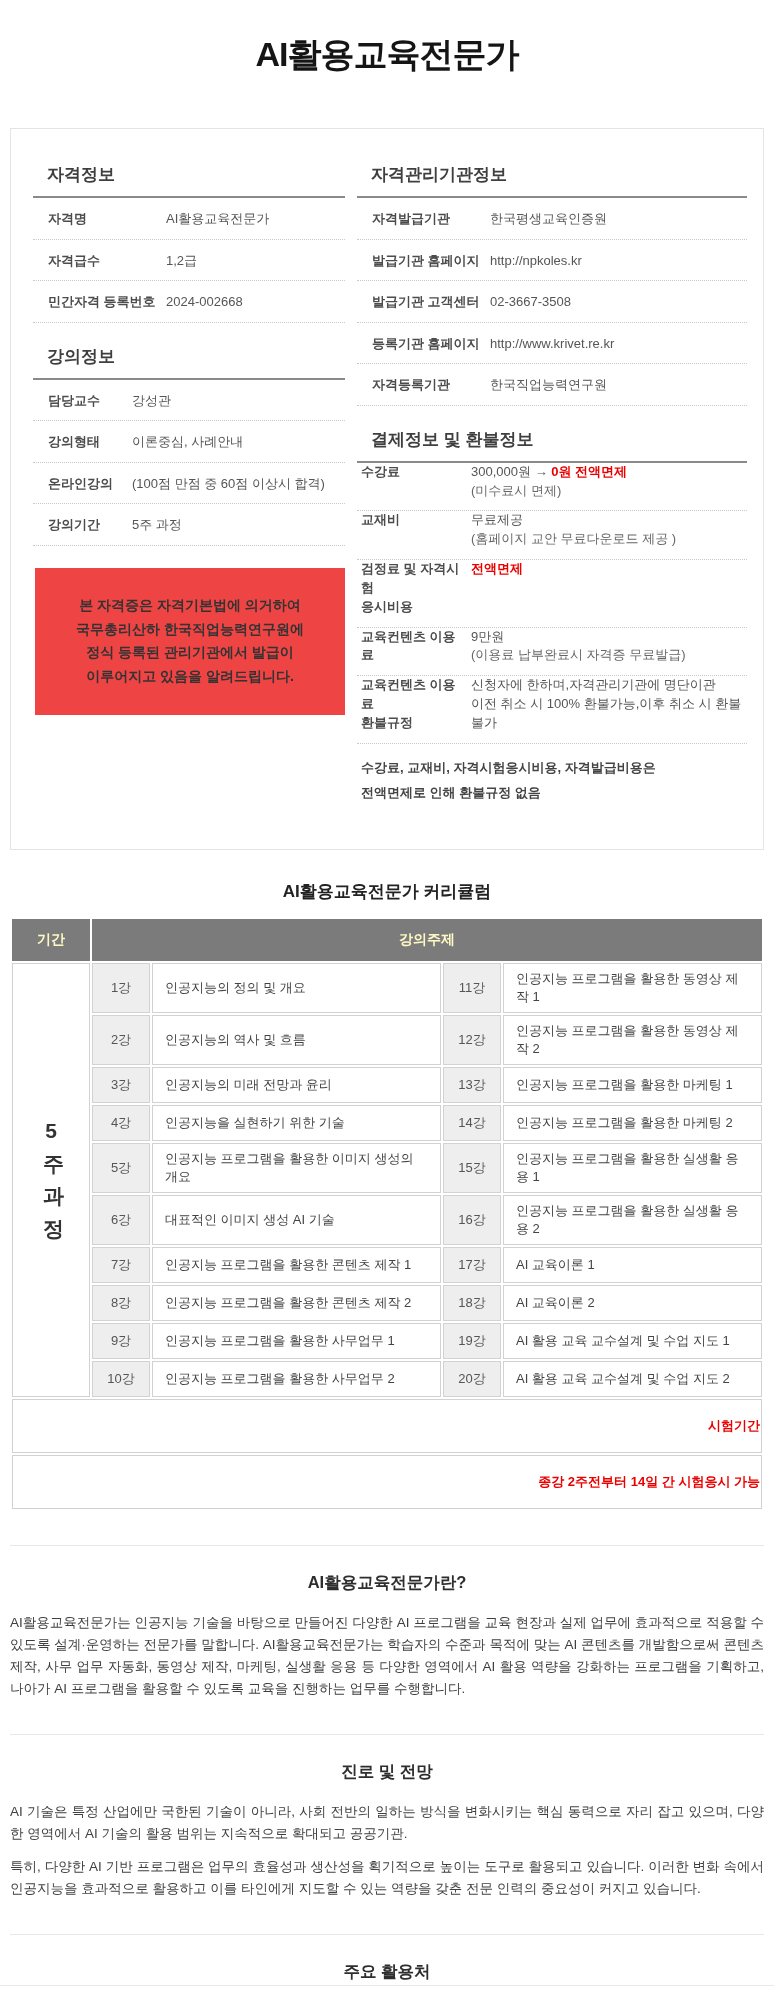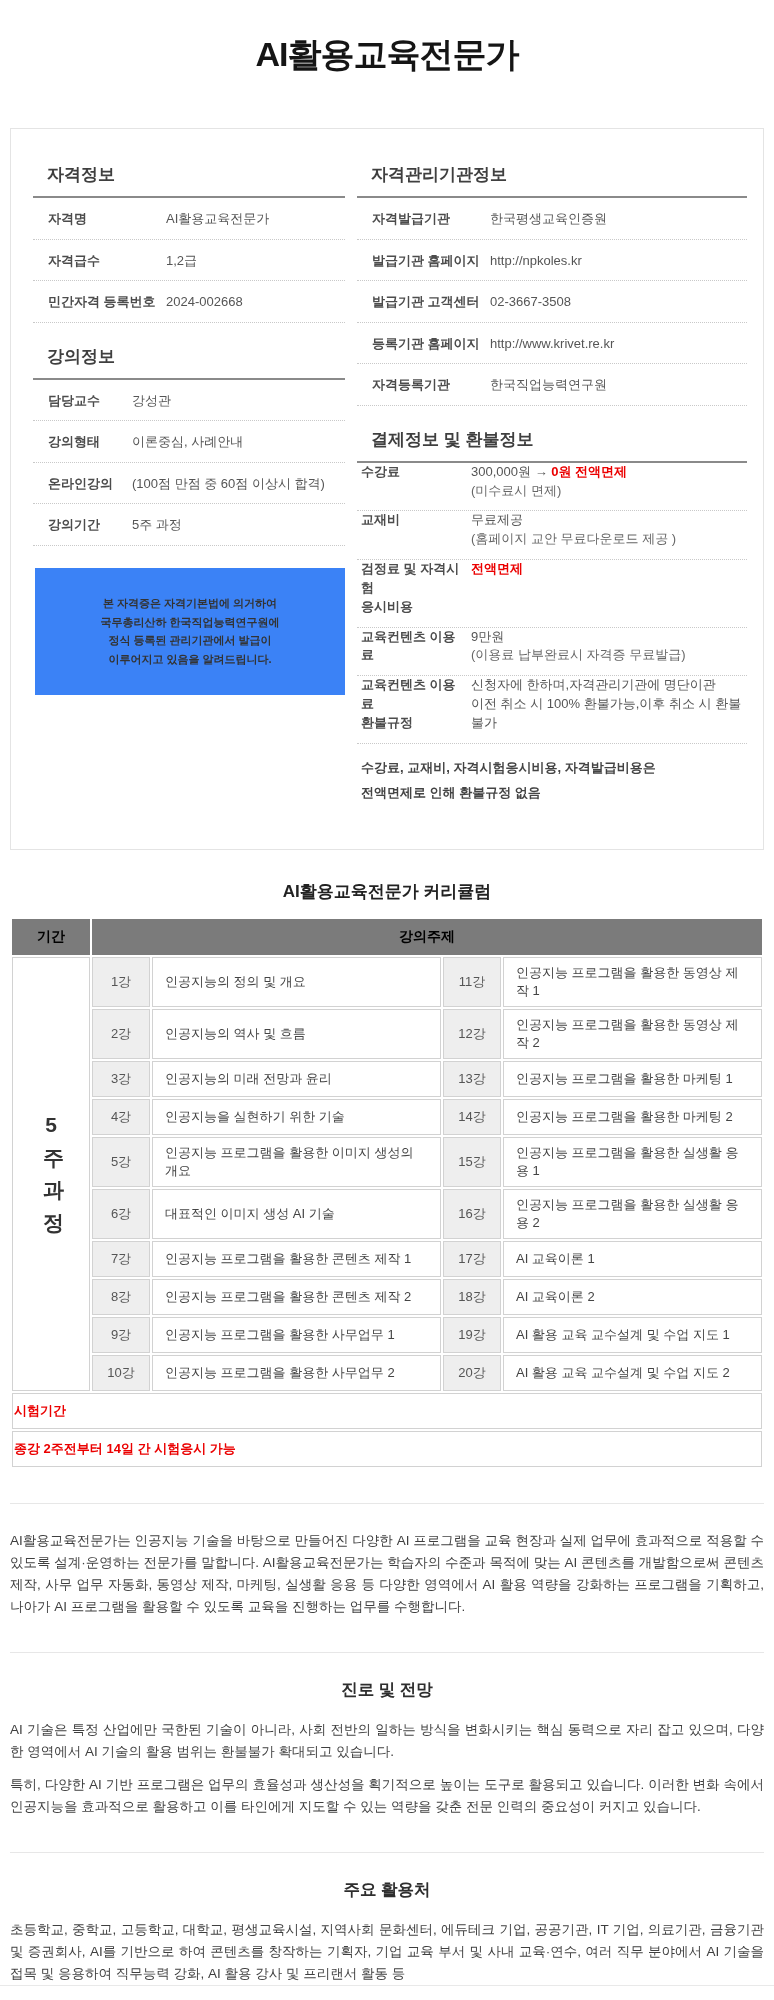--- a/index.html
+++ b/index.html
@@ -23,48 +23,48 @@
   .sec { margin-bottom:22px; }
   .sec-heading {
     margin:0; padding:0 0 10px 14px; font-size:17px; font-weight:700; color:#3f3f3f;
     border-bottom:2px solid #8a8a8a;
   }
   .info-row { display:flex; padding:12px 2px 11px 15px; border-bottom:1px dotted #c9c9c9; font-size:13px; line-height:1.35; }
   .info-label { font-weight:700; color:#4c4c4c; flex:0 0 118px; padding-right:6px; }
   .lect .info-label { flex-basis:84px; }
   .info-value { color:#555; }
   .notice-box {
-    margin:16px 0 0 2px; background:#3b82f6; padding:26px 18px;
-    text-align:center; font-size:11px; font-weight:700; color:#333; line-height:1.7;
+    margin:16px 0 0 2px; background:#ef4444; padding:26px 18px;
+    text-align:center; font-size:14px; font-weight:700; color:#333; line-height:1.7;
   }
   
   .pay-row { display:flex; padding:0 0 10px 4px; border-bottom:1px dotted #c9c9c9; font-size:13px; line-height:1.45; }
   .pay-label { font-weight:700; color:#4c4c4c; flex:0 0 110px; padding-right:6px; }
   .pay-value { color:#555; }
   .sub { color:#666; }
   .red { color:var(--accent-red,#eb0000); font-weight:700; }
   .pay-foot { padding:12px 0 4px 4px; font-size:13px; font-weight:700; color:#444; line-height:1.9; }
   
   .curr-title { margin:30px 0 14px; text-align:center; font-size:17px; font-weight:700; color:#222; }
   table.curriculum {
     width:754px; margin:0 10px; border-collapse:separate; border-spacing:2px;
     font-size:13px; color:#444;
   }
   table.curriculum th {
-    background:var(--table-header-bg,#7b7b7b); color:#000000; font-size:14px; font-weight:700;
-    height:36px; text-align:center;
+    background:var(--table-header-bg,#7b7b7b); color:#fef9c3; font-size:14px; font-weight:700;
+    height:42px; text-align:center;
   }
   col.c-period { width:78px; } col.c-num { width:58px; }
   td { border:1px solid #d2d2d2; background:#fff; }
   td.num-cell { background:#eeeeee; text-align:center; color:#555; height:36px; }
   td.topic-cell { padding:6px 12px; }
   td.period-cell { background:#fff; vertical-align:middle; }
   .period-text { width:16px; margin:0 auto; word-break:break-all; text-align:center;
                  font-size:21px; font-weight:700; color:#333; line-height:1.55; }
-  td.exam-cell { text-align:left; height:36px; font-weight:700; }
+  td.exam-cell { text-align:right; height:54px; font-weight:700; }
   td.exam-cell.red { color:var(--accent-red,#eb0000); }
   
   .divider { border-top:1px solid #e7e7e7; margin:34px 10px 26px; }
   .text-section { margin:0 10px; }
   .text-section h2 { margin:0 0 18px; text-align:center; font-size:16.5px; font-weight:700; color:#2e2e2e; }
   .text-section p { margin:0 0 12px; font-size:13.5px; color:#3f3f3f; line-height:1.62; text-align:justify; }
   .bottom-divider { position:absolute; left:0; right:0; bottom:14px; border-top:1px solid #e9e9e9; }
 </style>
 </head>
 <body>
@@ -286,27 +286,28 @@
     <td colspan="5" class="exam-cell red">시험기간</td>
   </tr>
   <tr>
     <td colspan="5" class="exam-cell red">종강 2주전부터 14일 간 시험응시 가능</td>
   </tr>
 </tbody>
   </table>
 
 <div class="divider"></div>
 <section class="text-section">
+  <h2>AI활용교육전문가란?</h2>
   <p>AI활용교육전문가는 인공지능 기술을 바탕으로 만들어진 다양한 AI 프로그램을 교육 현장과 실제 업무에 효과적으로 적용할 수 있도록 설계·운영하는 전문가를 말합니다. AI활용교육전문가는 학습자의 수준과 목적에 맞는 AI 콘텐츠를 개발함으로써 콘텐츠 제작, 사무 업무 자동화, 동영상 제작, 마케팅, 실생활 응용 등 다양한 영역에서 AI 활용 역량을 강화하는 프로그램을 기획하고, 나아가 AI 프로그램을 활용할 수 있도록 교육을 진행하는 업무를 수행합니다.</p>
 </section>
 
 <div class="divider"></div>
 <section class="text-section">
   <h2>진로 및 전망</h2>
-  <p>AI 기술은 특정 산업에만 국한된 기술이 아니라, 사회 전반의 일하는 방식을 변화시키는 핵심 동력으로 자리 잡고 있으며, 다양한 영역에서 AI 기술의 활용 범위는 환불불가 확대되고 있습니다.</p>
+  <p>AI 기술은 특정 산업에만 국한된 기술이 아니라, 사회 전반의 일하는 방식을 변화시키는 핵심 동력으로 자리 잡고 있으며, 다양한 영역에서 AI 기술의 활용 범위는 지속적으로 확대되고 공공기관.</p>
   <p>특히, 다양한 AI 기반 프로그램은 업무의 효율성과 생산성을 획기적으로 높이는 도구로 활용되고 있습니다. 이러한 변화 속에서 인공지능을 효과적으로 활용하고 이를 타인에게 지도할 수 있는 역량을 갖춘 전문 인력의 중요성이 커지고 있습니다.</p>
 </section>
 
 <div class="divider"></div>
 <section class="text-section">
   <h2>주요 활용처</h2>
   <p>초등학교, 중학교, 고등학교, 대학교, 평생교육시설, 지역사회 문화센터, 에듀테크 기업, 공공기관, IT 기업, 의료기관, 금융기관 및 증권회사, AI를 기반으로 하여 콘텐츠를 창작하는 기획자, 기업 교육 부서 및 사내 교육·연수, 여러 직무 분야에서 AI 기술을 접목 및 응용하여 직무능력 강화, AI 활용 강사 및 프리랜서 활동 등</p>
 </section>
 
 <div class="bottom-divider"></div>

